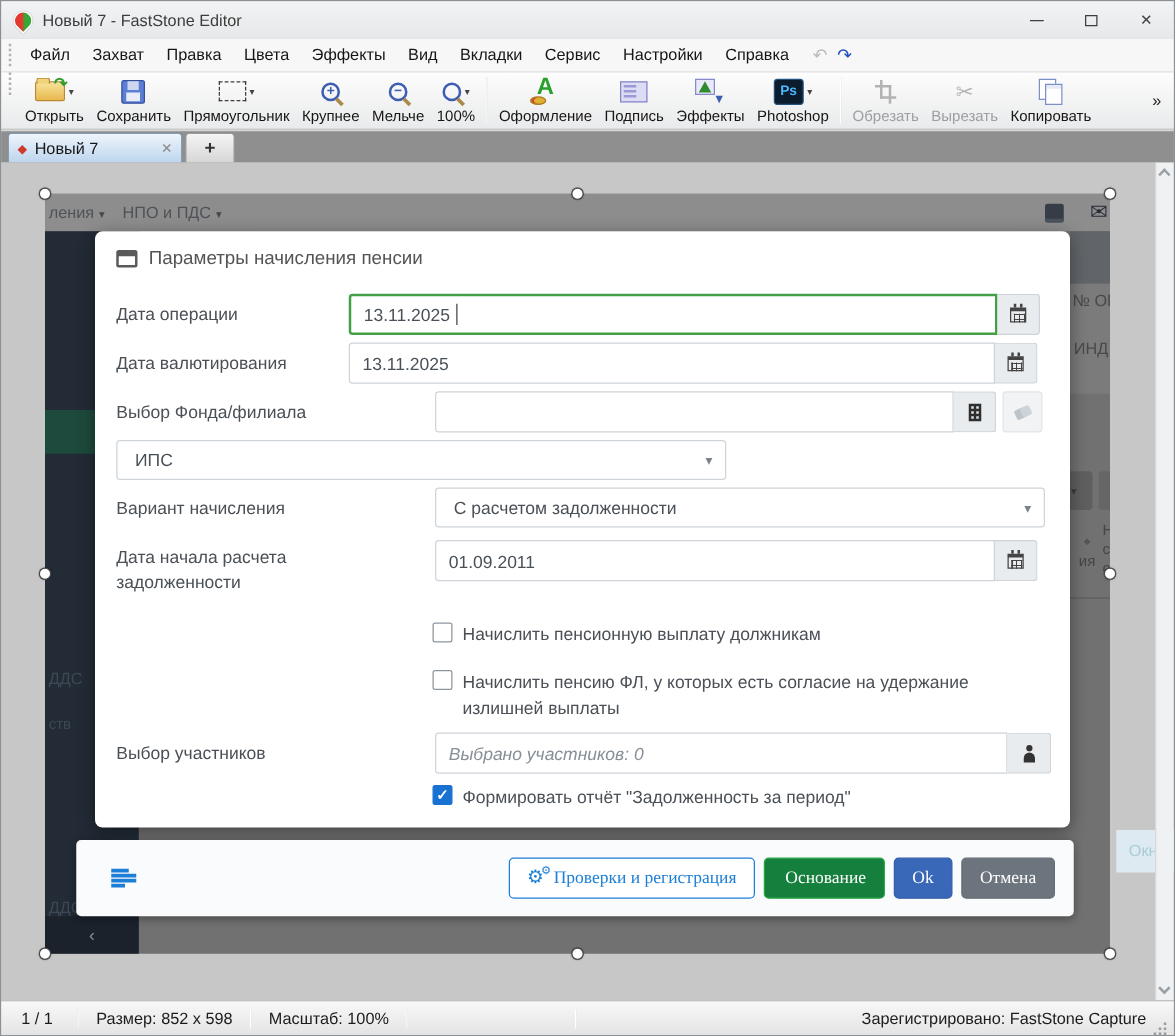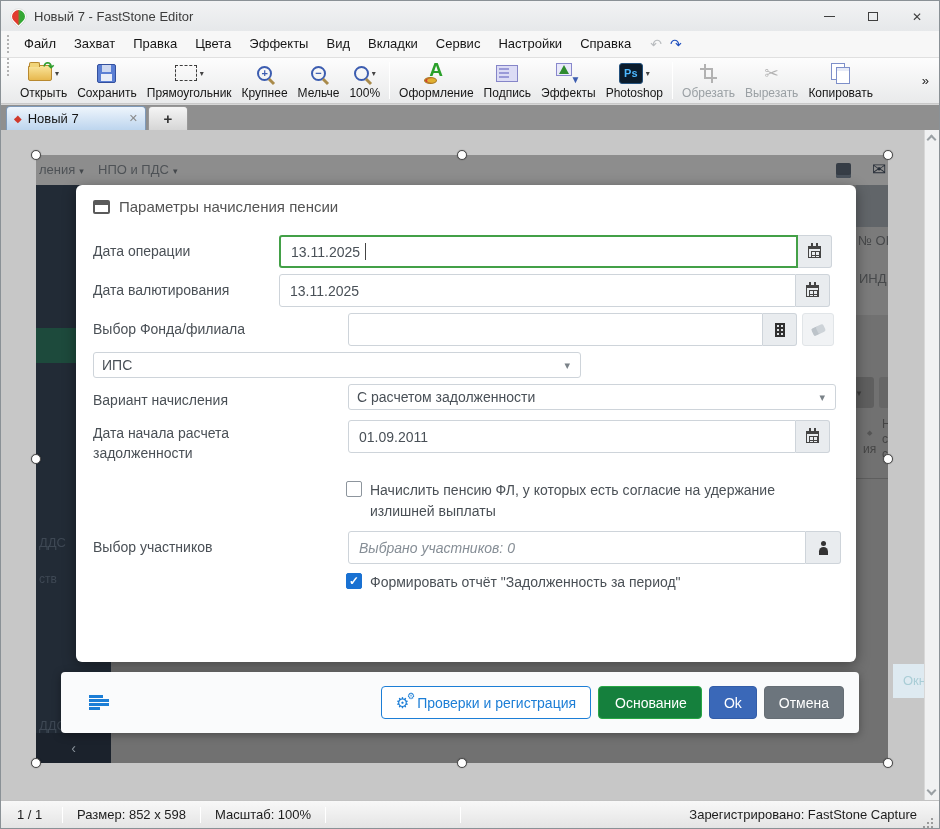--- a/index.html
+++ b/index.html
@@ -133,38 +133,38 @@
   .addon.sep{border:1px solid #e1e5e8;background:#f1f3f5;border-radius:3px;margin-left:5px;}
   .ico-cal{width:13px;height:12px;border:1px solid #444;border-top:3px solid #444;position:relative;background:repeating-linear-gradient(90deg,#444 0 1px,transparent 1px 4px),repeating-linear-gradient(#444 0 1px,transparent 1px 4px);background-size:9px 7px;background-position:2px 2px;background-repeat:no-repeat;}
   .ico-cal::before,.ico-cal::after{content:"";position:absolute;top:-6px;width:2px;height:3px;background:#444;}
   .ico-cal::before{left:2px;} .ico-cal::after{right:2px;}
   .ico-bld{width:10px;height:14px;background:#2f2f2f;position:relative;}
   .ico-bld::before{content:"";position:absolute;left:2px;top:2px;width:2px;height:2px;background:#dfe3e6;box-shadow:4px 0 0 #dfe3e6,0 4px 0 #dfe3e6,4px 4px 0 #dfe3e6,0 8px 0 #dfe3e6,4px 8px 0 #dfe3e6;}
   .ico-eraser{width:13px;height:8px;background:#cdd3d8;border-radius:2px;transform:rotate(-25deg);box-shadow:inset 5px 0 0 #bcc3c9;}
   .ico-person{position:relative;width:11px;height:14px;}
   .ico-person::before{content:"";position:absolute;left:3px;top:0;width:5px;height:5px;border-radius:50%;background:#333;}
   .ico-person::after{content:"";position:absolute;left:1px;top:6px;width:9px;height:8px;border-radius:5px 5px 0 0;background:#333;}
-  .tselect{position:relative;height:26px;border:1px solid #ced4da;border-radius:3px;font-size:14px;color:#495057;display:flex;align-items:center;padding:0 26px 0 8px;}
+  .tselect{position:relative;height:32px;border:1px solid #ced4da;border-radius:3px;font-size:14px;color:#495057;display:flex;align-items:center;padding:0 26px 0 14px;}
   .tselect::after{content:"\25BE";position:absolute;right:10px;color:#7a8288;font-size:11px;}
   .cbrow{display:flex;margin-left:253px;margin-bottom:6px;align-items:flex-start;}
   .cbox{width:16px;height:16px;border:1px solid #8d959d;border-radius:2px;background:#fff;margin-right:8px;margin-top:1px;flex:0 0 auto;}
   .cbox.checked{background:#1971d2;border-color:#1971d2;color:#fff;display:flex;align-items:center;justify-content:center;font-size:12px;font-weight:bold;}
   .cbox.checked::before{content:"\2713";}
   .cbtext{font-size:14px;color:#4a5056;line-height:21px;max-width:540px;}
 
   
   .mfooter{position:absolute;left:25px;top:517px;width:798px;height:61px;background:#fafbfc;border-radius:4px;box-shadow:0 2px 8px rgba(0,0,0,.35);display:flex;align-items:center;padding:0 15px 0 28px;}
   .ico-list{width:20px;height:15px;position:relative;}
   .ico-list i{position:absolute;left:0;height:3px;background:#1c7ed6;display:block;}
   .ico-list i:nth-child(1){top:0;width:14px;}
   .ico-list i:nth-child(2){top:4px;width:20px;}
   .ico-list i:nth-child(3){top:8px;width:20px;}
   .ico-list i:nth-child(4){top:12px;width:11px;}
   .fbtns{margin-left:auto;display:flex;gap:7px;}
-  .btn{height:33px;border-radius:4px;font-size:14px;display:flex;align-items:center;justify-content:center;padding:0 14px;white-space:nowrap;font-family:Liberation Sans, sans-serif;text-align:right;}
+  .btn{height:33px;border-radius:4px;font-size:14px;display:flex;align-items:center;justify-content:center;padding:0 14px;white-space:nowrap;font-family:Liberation Serif, serif;text-align:right;}
   .btn-outline{background:#fff;border:1px solid #1c7ed6;color:#1c7ed6;}
   .gears{position:relative;margin-right:8px;font-size:15px;line-height:1;}
   .gears::before{content:"\2699";}
   .gears::after{content:"\2699";position:absolute;font-size:9px;top:-3px;right:-6px;}
   .btn-green{background:#15803d;border:1px solid #28a745;color:#fff;padding-left:16px;}
   .btn-blue{background:#3a68b8;border:1px solid #335da8;color:#fff;}
   .btn-gray{background:#6c757d;border:1px solid #666e75;color:#fff;}
 
   
   .handle{position:absolute;width:10px;height:10px;border-radius:50%;background:#fff;border:1px solid #4a4a4a;box-shadow:0 0 1px rgba(0,0,0,.5);}
@@ -408,20 +408,24 @@
         <div class="mrow" style="margin-top:10px;">
           <div class="mlab w255" style="padding-top:3px;line-height:20px;padding-right:80px;">Дата начала расчета задолженности</div>
           <div class="fgrp">
             <input class="tinput" style="width: 448px;" value="01.09.2011">
             <div class="addon">
                 <span class="ico-cal"></span>
               </div>
           </div>
         </div>
 
+        <div class="cbrow" style="margin-top:22px;">
+          <div class="cbox"></div>
+          <div class="cbtext">Начислить пенсионную выплату должникам</div>
+        </div>
 
         <div class="cbrow" style="margin-top:17px;">
           <div class="cbox"></div>
           <div class="cbtext">Начислить пенсию ФЛ, у которых есть согласие на удержание излишней выплаты</div>
         </div>
 
         <div class="mrow" style="margin-top:9px;">
           <div class="mlab w255">Выбор участников</div>
           <div class="fgrp">
             <input class="tinput" style="width: 458px;" placeholder="Выбрано участников: 0">

